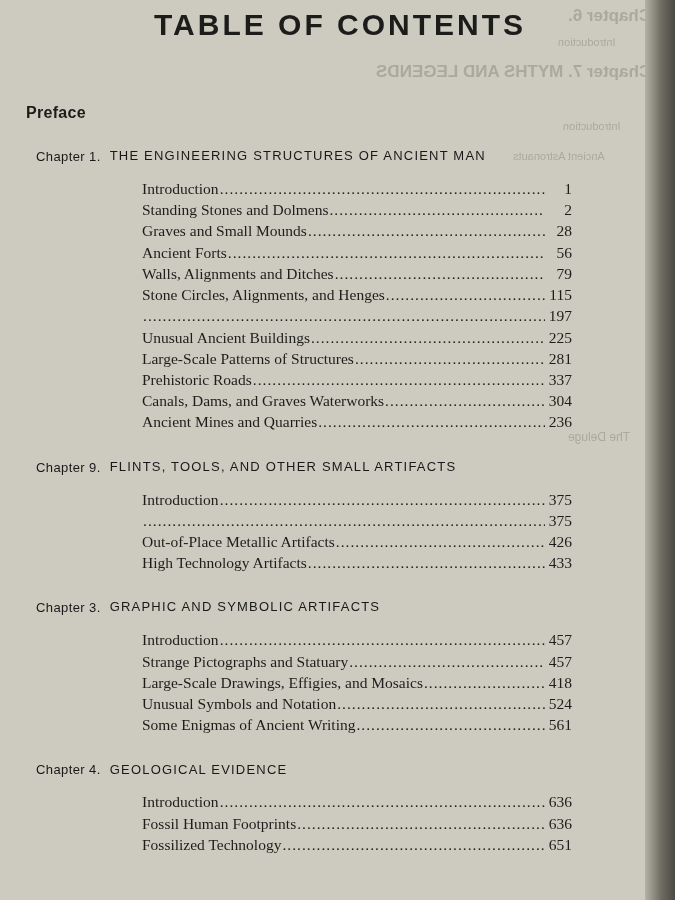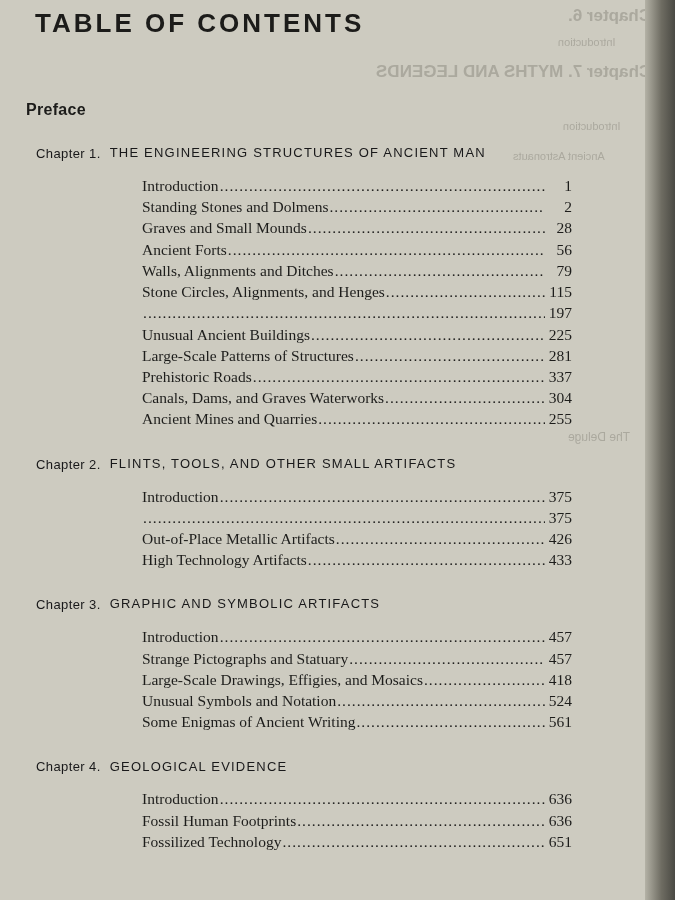--- a/index.html
+++ b/index.html
@@ -39,23 +39,24 @@
   }
   #content {
     position: absolute;
     left: 0;
     top: 0;
     width: 645px;
     height: 900px;
     padding: 0;
   }
   .toc-title {
+    text-align: center;
     font-family: "Liberation Sans", sans-serif;
     font-weight: bold;
-    font-size: 26px;
+    font-size: 30px;
     letter-spacing: 3px;
     color: #1c1c1a;
     margin: 8px 0 0 13px;
     padding-left: 22px;
   }
   .preface {
     font-family: "Liberation Sans", sans-serif;
     font-weight: bold;
     font-size: 16px;
     color: #1c1c1a;
@@ -205,27 +206,27 @@
               <span class="epage">337</span>
             </div>
             <div class="entry">
               <span class="etitle">Canals, Dams, and Graves Waterworks</span>
               <span class="dots">..........................................................................................</span>
               <span class="epage">304</span>
             </div>
             <div class="entry">
               <span class="etitle">Ancient Mines and Quarries</span>
               <span class="dots">..........................................................................................</span>
-              <span class="epage">255</span>
+              <span class="epage">236</span>
             </div>
           </div>
         </div>
         <div class="chapter-block">
           <div class="chapter-head">
-            <span class="chapter-num">Chapter 2.</span>
+            <span class="chapter-num">Chapter 9.</span>
             <span class="chapter-title">FLINTS, TOOLS, AND OTHER SMALL ARTIFACTS</span>
           </div>
           <div class="entries">
             <div class="entry">
               <span class="etitle">Introduction</span>
               <span class="dots">..........................................................................................</span>
               <span class="epage">375</span>
             </div>
             <div class="entry">
               <span class="dots">..........................................................................................</span>

